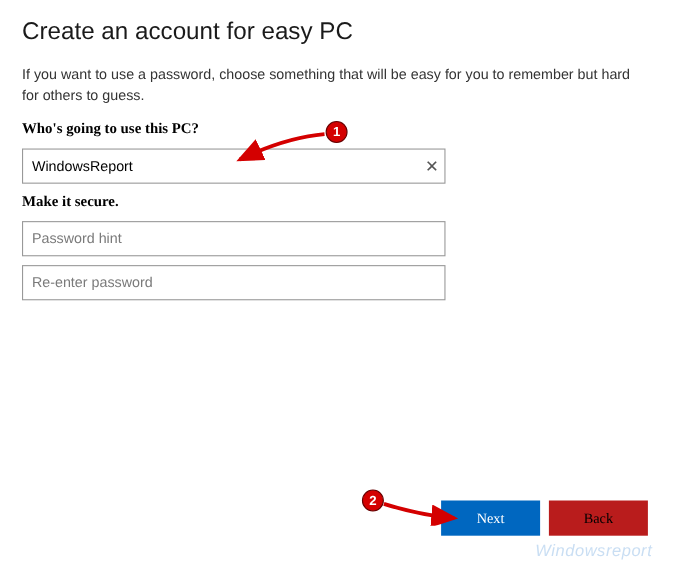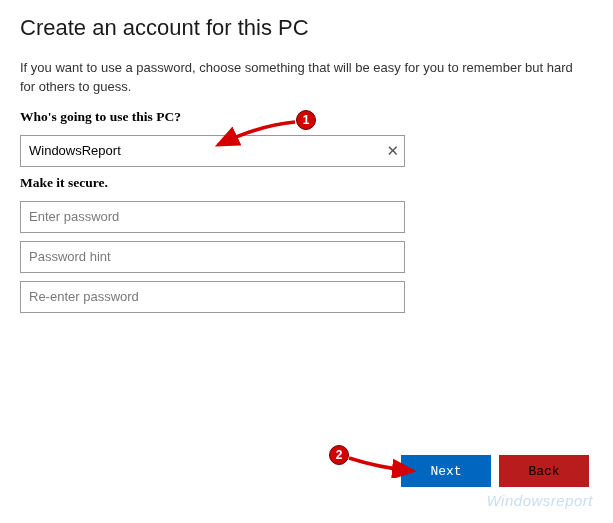--- a/index.html
+++ b/index.html
@@ -76,21 +76,21 @@
       bottom: 36px;
       right: 24px;
       display: flex;
       gap: 8px;
     }
     .btn {
       width: 90px;
       height: 32px;
       border: none;
       font-size: 13px;
-      font-family: Liberation Mono, monospace;
+      font-family: Liberation Serif, serif;
       cursor: pointer;
     }
     .btn-primary {
       background: #0067c0;
       color: #fff;
     }
     .btn-secondary {
       background: #b91c1c;
       color: #000;
     }
@@ -121,37 +121,34 @@
       font-size: 15px;
       font-style: italic;
       color: rgba(100, 160, 220, 0.35);
       font-family: "Segoe UI", sans-serif;
       letter-spacing: 0.5px;
     }
   </style>
 </head>
 <body>
 
-<h1 class="title">Create an account for this PC</h1>
+<h1 class="title">Create an account for easy PC</h1>
 
 <p class="subtitle">If you want to use a password, choose something that will be easy for you to remember but hard for others to guess.</p>
 
 <div class="section-label">Who's going to use this PC?</div>
 
 <div class="field-wrap">
   <input type="text" class="username-input" value="WindowsReport" style="">
   <span class="clear-btn">✕</span>
 </div>
 
 <div class="secure-section">
   <div class="section-label">Make it secure.</div>
 
-  <div class="field-wrap">
-    <input type="password" placeholder="Enter password" style="">
-  </div>
 
   <div class="field-wrap">
     <input type="text" placeholder="Password hint" style="">
   </div>
 
   <div class="field-wrap">
     <input type="password" placeholder="Re-enter password" style="">
   </div>
 </div>
 

